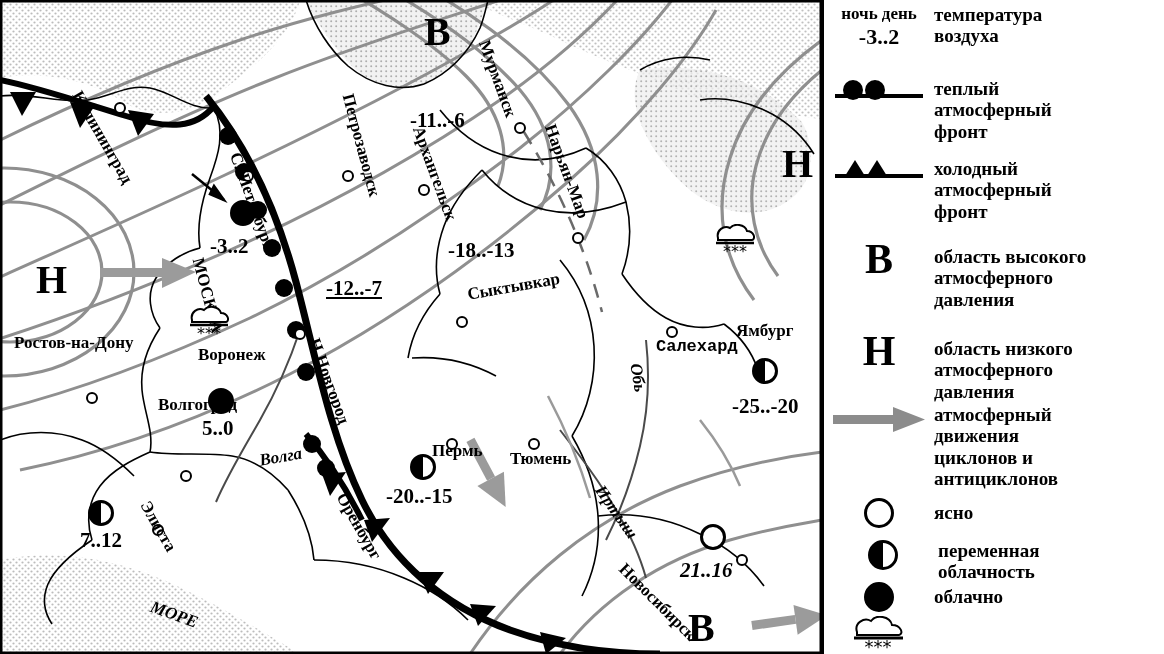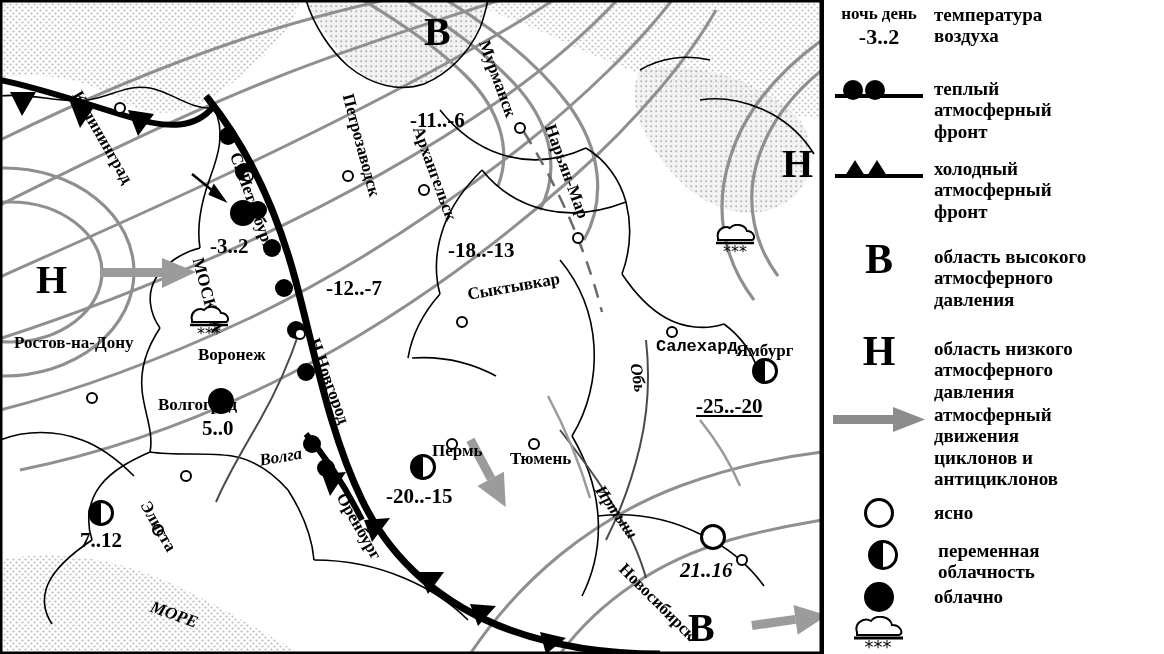--- a/index.html
+++ b/index.html
@@ -328,45 +328,45 @@
     </svg>
 
     <div class="pressure-letter" style="left:424px;top:8px;">В</div>
     <div class="pressure-letter" style="left:782px;top:140px;">Н</div>
     <div class="pressure-letter" style="left:36px;top:256px;">Н</div>
     <div class="pressure-letter" style="left:688px;top:604px;">В</div>
 
     <div class="temp-label" style="left:410px;top:110px;">-11..-6</div>
     <div class="temp-label" style="left:210px;top:236px;">-3..2</div>
     <div class="temp-label" style="left:448px;top:240px;">-18..-13</div>
-    <div class="temp-label" style="left:326px;top:278px;">-12..-7</div>
+    <div class="temp-label" style="left:326px;top:278px;text-decoration:underline;">-12..-7</div>
     <div class="temp-label" style="left:202px;top:418px;">5..0</div>
     <div class="temp-label" style="left:80px;top:530px;">7..12</div>
     <div class="temp-label" style="left:386px;top:486px;">-20..-15</div>
-    <div class="temp-label" style="left:696px;top:396px;text-decoration:underline;">-25..-20</div>
+    <div class="temp-label" style="left:732px;top:396px;">-25..-20</div>
     <div class="temp-label" style="left:680px;top:560px;font-style:italic;">21..16</div>
 
     <div class="city-label rot60" style="left:84px;top:88px;">Калининград</div>
     <div class="city-label rot70" style="left:243px;top:150px;">С.-Петербург</div>
     <div class="city-label rot75" style="left:356px;top:92px;">Петрозаводск</div>
     <div class="city-label rot70" style="left:426px;top:124px;">Архангельск</div>
     <div class="city-label rot70" style="left:492px;top:38px;">Мурманск</div>
     <div class="city-label rot70" style="left:558px;top:122px;">Нарьян-Мар</div>
     <div class="city-label rot75" style="left:206px;top:256px;">МОСКВА</div>
     <div class="city-label rot-10" style="left:466px;top:286px;">Сыктывкар</div>
     <div class="city-label rot70" style="left:322px;top:336px;">Н.Новгород</div>
     <div class="city-label rot78" style="left:198px;top:346px;">Воронеж</div>
     <div class="city-label rot62" style="left:14px;top:334px;">Ростов-на-Дону</div>
     <div class="city-label rot72" style="left:158px;top:396px;">Волгоград</div>
     <div class="city-label rot60" style="left:152px;top:498px;">Элиста</div>
     <div class="city-label" style="left:432px;top:442px;">Пермь</div>
     <div class="city-label rot72" style="left:510px;top:450px;">Тюмень</div>
     <div class="city-label rot60" style="left:348px;top:490px;">Оренбург</div>
     <div class="city-label" style="left:656px;top:338px;font-family:Liberation Mono, monospace;">Салехард</div>
-    <div class="city-label" style="left:736px;top:342px;font-family:Liberation Serif, serif;">Ямбург</div>
+    <div class="city-label" style="left:736px;top:322px;font-family:Liberation Serif, serif;">Ямбург</div>
     <div class="city-label rot45" style="left:628px;top:560px;">Новосибирск</div>
 
     <div class="city-label rot-10" style="left:258px;top:452px;font-style:italic;">Волга</div>
     <div class="city-label rot80" style="left:644px;top:362px;font-style:italic;">Обь</div>
     <div class="city-label rot55" style="left:606px;top:482px;font-style:italic;">Иртыш</div>
     <div class="city-label rot20" style="left:154px;top:598px;font-style:italic;">МОРЕ</div>
 
     <div class="sym sym-cloudy" style="left:230px;top:200px;"></div>
     <div class="sym sym-cloudy" style="left:208px;top:388px;"></div>
     <div class="sym sym-part" style="left:88px;top:500px;"></div>

